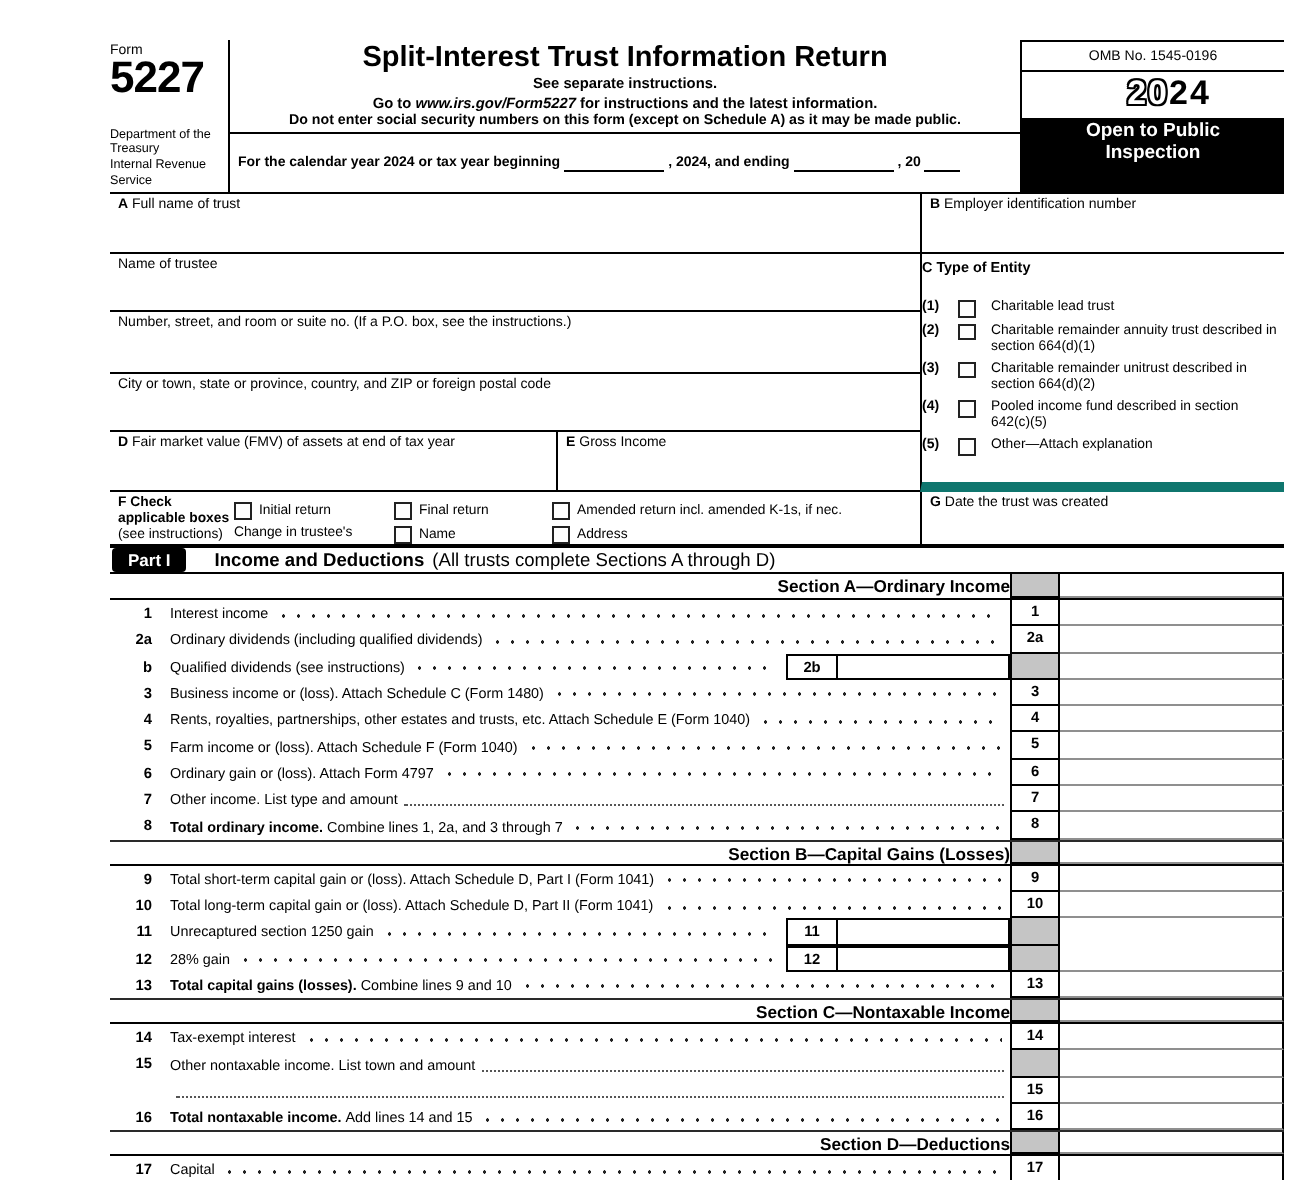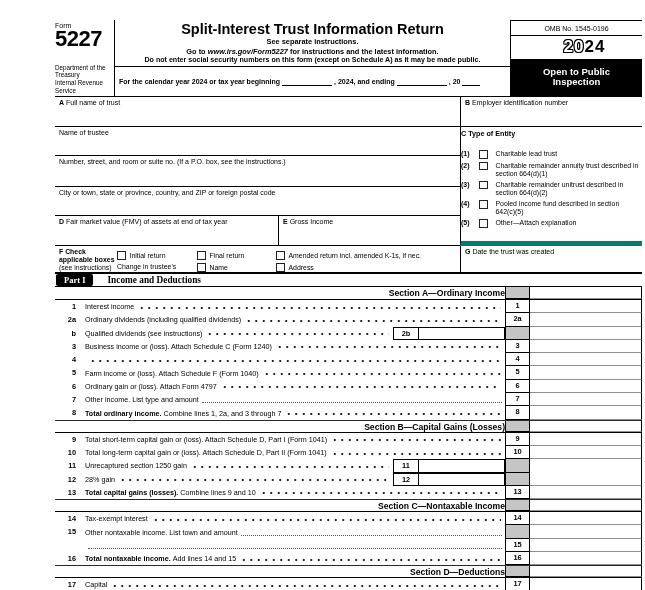--- a/index.html
+++ b/index.html
@@ -17,21 +17,21 @@
   .hsub { font-size:7.4px; font-weight:bold; line-height:1.3; }
   .hsub3 { font-size:7.1px; font-weight:bold; }
   .hurl { font-style:italic; }
   .calrow { border-top:1px solid #000; margin-top:2px; flex:1; display:flex; align-items:center; font-size:7px; font-weight:bold; padding-left:4px; text-align:left; }
   .blank { display:inline-block; width:50px; border-bottom:1px solid #000; height:8px; margin:0 2px; }
   .blank.sm { width:18px; }
   .hdr-right { width:132px; border-left:1.5px solid #000; border-top:1px solid #000; display:flex; flex-direction:column; }
   .omb { font-size:7px; text-align:center; padding:4px 0 3px; border-bottom:1px solid #000; }
   .year { text-align:center; font-size:17px; font-weight:bold; letter-spacing:1px; line-height:1.35; }
   .y20 { color:#fff; text-shadow:-1px -1px 0 #000,1px -1px 0 #000,-1px 1px 0 #000,1px 1px 0 #000,-1px 0 0 #000,1px 0 0 #000,0 1px 0 #000,0 -1px 0 #000;padding-left:16px; }
-  .openbox { background:#000; color:#fff; text-align:center; font-weight:bold; font-size:9.5px; line-height:1.15; padding:2px 0 2px; flex:1; display:flex; flex-direction:column; justify-content:center; }
+  .openbox { background:#000; color:#fff; text-align:center; font-weight:bold; font-size:9.5px; line-height:1.15; padding:2px 0 2px; flex:1; display:flex; flex-direction:column; justify-content:flex-start; }
 
   
   .ident { position:absolute; left:55px; top:96px; width:587px; height:176px; border-top:1px solid #000; font-size:7px; }
   .cell { position:absolute; padding:2px 0 0 4px; }
   .cell b { font-weight:bold; }
   .cl { border-bottom:1px solid #000; }
   .c-a { left:0; top:0; width:405px; height:30px; }
   .c-b { left:405px; top:0; width:182px; height:30px; border-left:1px solid #000; }
   .c-trustee { left:0; top:30px; width:405px; height:29px; }
   .c-street { left:0; top:59px; width:405px; height:31px; }
@@ -49,21 +49,21 @@
   .opt .cb { margin-right:8px; margin-top:0; }
   .olabel { font-size:6.9px; line-height:1.18; padding-right:2px; }
   .f-wrap { position:relative; width:100%; height:100%; font-size:6.9px; }
   .f-label { position:absolute; left:0; top:0; width:57px; line-height:1.15; }
   .f-c1 { position:absolute; left:58px; } .f-c2 { position:absolute; left:138px; } .f-c3 { position:absolute; left:217px; }
   .f-r1 { top:3px; } .f-r2 { top:15px; }
   .fitem { display:flex; align-items:center; }
   .fitem .cb { margin-right:4px; }
 
   
-  .p1bar { position:absolute; left:55px; top:272px; width:587px; height:15px; border-top:2px solid #000; border-bottom:1px solid #000; display:flex; align-items:center;font-family:Liberation Serif, serif; }
+  .p1bar { position:absolute; left:55px; top:272px; width:587px; height:15px; border-top:2px solid #000; border-bottom:1px solid #000; display:flex; align-items:center; }
   .p1label { background:#000; color:#fff; font-weight:bold; font-size:8.5px; padding:1px 8px 1.5px; border-radius:2px; margin-left:1px; }
   .p1title { font-weight:bold; font-size:9.3px; margin-left:14px; }
   .p1sub { font-size:9.3px; margin-left:4px; }
 
   
   .body { position:absolute; left:55px; top:287px; width:587px; display:flex; flex-direction:column; }
   .brow { display:flex; align-items:stretch; height:13.3px; }
   .brow.section { height:13px; border-top:1.5px solid #2a2a2a; border-bottom:1px solid #000; }
   .brow.section:first-child { border-top:none; }
   .stitle { flex:1; text-align:right; font-weight:bold; font-size:8.6px; line-height:12px; }
@@ -192,20 +192,21 @@
             </span>
           </div>
       </div>
     </div>
     <div class="cell c-g"><b>G</b>&nbsp;<span>Date the trust was created</span></div>
   </div>
 
   <div class="p1bar">
     <span class="p1label">Part I</span>
     <span class="p1title">Income and Deductions</span>
+    <span class="p1sub">(All trusts complete Sections A through D)</span>
   </div>
 
   <div class="body">
       <div class="brow section">
         <div class="stitle">Section A—Ordinary Income</div>
         <div class="numbox shade"></div>
         <div class="amt"></div>
       </div>
       <div class="brow line">
         <div class="lnum">1</div>
@@ -232,29 +233,30 @@
           <div class="lead"></div>
           <div class="ibl">2b</div>
           <div class="iamt"></div>
         </div>
         <div class="numbox shade"></div>
         <div class="amt"></div>
       </div>
       <div class="brow line">
         <div class="lnum">3</div>
         <div class="ldesc">
-          <span>Business income or (loss). Attach Schedule C (Form 1240)</span>
+          <span>Business income or (loss). Attach Schedule C (Form 1480)</span>
           <div class="lead"></div>
         </div>
         <div class="numbox">3</div>
         <div class="amt"></div>
       </div>
       <div class="brow line">
         <div class="lnum">4</div>
         <div class="ldesc">
+          <span>Rents, royalties, partnerships, other estates and trusts, etc. Attach Schedule E (Form 1040)</span>
           <div class="lead"></div>
         </div>
         <div class="numbox">4</div>
         <div class="amt"></div>
       </div>
       <div class="brow line">
         <div class="lnum">5</div>
         <div class="ldesc">
           <span>Farm income or (loss). Attach Schedule F (Form 1040)</span>
           <div class="lead"></div>

